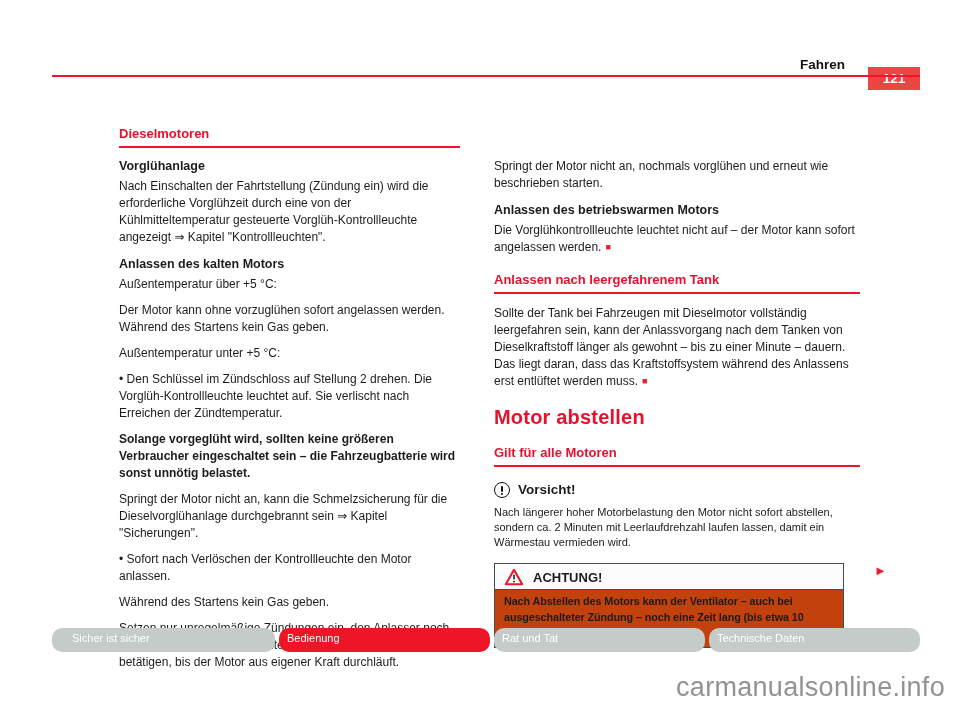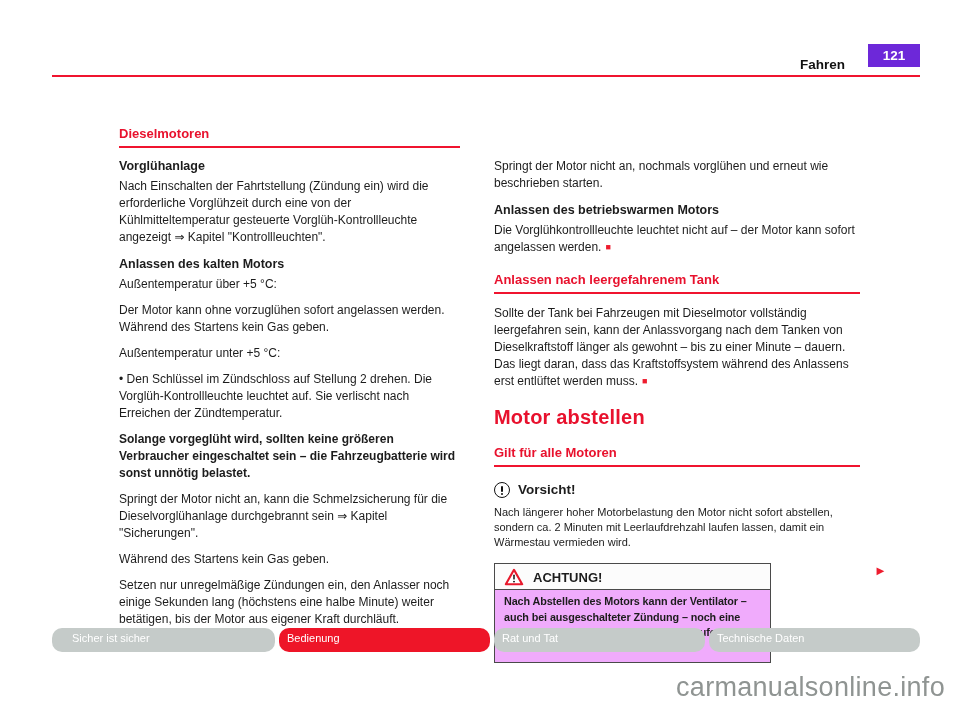--- a/index.html
+++ b/index.html
@@ -4,21 +4,21 @@
 <style>
   html,body{margin:0;padding:0;background:#ffffff;}
   .page{
     position:relative;width:960px;height:708px;background:#ffffff;
     font-family:"Liberation Sans", sans-serif;color:#1c1c1c;overflow:hidden;
   }
   
   .header-rule{position:absolute;left:52px;top:75px;width:868px;height:2px;background:#f0142f;}
   .chapter-label{position:absolute;top:57px;right:115px;font-size:13.5px;font-weight:bold;color:#111;}
   .page-badge{
-    position:absolute;top:44px;left:868px;width:52px;height:23px;background:#6d28d9;
+    position:absolute;top:67px;left:868px;width:52px;height:23px;background:#ef4444;
     color:#fff;font-weight:bold;font-size:13.5px;display:flex;align-items:center;justify-content:center;
   }
   
   .col-left{position:absolute;left:119px;top:126px;width:341px;}
   .col-right{position:absolute;left:494px;top:122px;width:366px;margin-top:36px;}
   .para{margin:0 0 9px;font-size:12px;line-height:17px;}
   .para.bold{font-weight:bold;}
   .red-heading{
     color:#e8112d;font-weight:bold;font-size:13px;
     border-bottom:2px solid #f0142f;padding-bottom:5px;margin:0 0 11px;
@@ -30,21 +30,21 @@
   .caution-head{display:flex;align-items:flex-start;gap:8px;margin:15px 0 7px;}
   .caution-icon{
     width:14px;height:14px;border:1.7px solid #111;border-radius:50%;
     display:flex;flex-direction:column;align-items:center;justify-content:center;gap:1px;flex:0 0 auto;
   }
   .excl-bar{width:2px;height:6px;background:#111;border-radius:1px;}
   .excl-dot{width:2px;height:2px;background:#111;border-radius:50%;}
   .caution-title{font-weight:bold;font-size:13.5px;}
   .caution-text{font-size:11px;line-height:15px;margin:0;color:#222;}
   
-  .warning-box{margin-top:13px;width:277px;border:1.5px solid #4a4a4a;box-sizing:border-box;background:#f0abfc;}
+  .warning-box{margin-top:13px;width:350px;border:1.5px solid #4a4a4a;box-sizing:border-box;background:#c2410c;}
   .warning-head{
     display:flex;align-items:center;gap:9px;padding:4px 9px 3px;
     border-bottom:1.5px solid #4a4a4a;background:#fcfcfc;
   }
   .warning-title{font-weight:bold;font-size:13px;}
   .warning-body{padding:4px 9px 6px;font-weight:bold;font-size:10.8px;line-height:15.5px;letter-spacing:-0.1px;}
   .continue-arrow{position:absolute;left:874px;top:563px;color:#ee1c2e;font-size:13px;}
   
   .footer{position:absolute;left:52px;top:628px;width:868px;height:24px;display:flex;gap:4px;}
   .footer-tab{
@@ -71,20 +71,21 @@
     <div class="red-heading">Dieselmotoren</div>
     <div class="subhead">Vorglühanlage</div>
     <p class="para">Nach Einschalten der Fahrtstellung (Zündung ein) wird die erforderliche Vorglühzeit durch eine von der Kühlmitteltemperatur gesteuerte Vorglüh-Kontrollleuchte angezeigt ⇒ Kapitel "Kontrollleuchten".</p>
     <div class="subhead">Anlassen des kalten Motors</div>
     <p class="para">Außentemperatur über +5 °C:</p>
     <p class="para">Der Motor kann ohne vorzuglühen sofort angelassen werden. Während des Startens kein Gas geben.</p>
     <p class="para">Außentemperatur unter +5 °C:</p>
     <p class="para">• Den Schlüssel im Zündschloss auf Stellung 2 drehen. Die Vorglüh-Kontrollleuchte leuchtet auf. Sie verlischt nach Erreichen der Zündtemperatur.</p>
     <p class="para bold">Solange vorgeglüht wird, sollten keine größeren Verbraucher eingeschaltet sein – die Fahrzeugbatterie wird sonst unnötig belastet.</p>
     <p class="para">Springt der Motor nicht an, kann die Schmelzsicherung für die Dieselvorglühanlage durchgebrannt sein ⇒ Kapitel "Sicherungen".</p>
+    <p class="para">• Sofort nach Verlöschen der Kontrollleuchte den Motor anlassen.</p>
     <p class="para">Während des Startens kein Gas geben.</p>
     <p class="para">Setzen nur unregelmäßige Zündungen ein, den Anlasser noch einige Sekunden lang (höchstens eine halbe Minute) weiter betätigen, bis der Motor aus eigener Kraft durchläuft.</p>
   </div>
 
   <div class="col-right">
     <p class="para">Springt der Motor nicht an, nochmals vorglühen und erneut wie beschrieben starten.</p>
     <div class="subhead">Anlassen des betriebswarmen Motors</div>
     <p class="para"><span>Die Vorglühkontrollleuchte leuchtet nicht auf – der Motor kann sofort angelassen werden.</span><span class="section-end">■</span></p>
 
     <div class="red-heading" style="margin-top:16px;">Anlassen nach leergefahrenem Tank</div>

